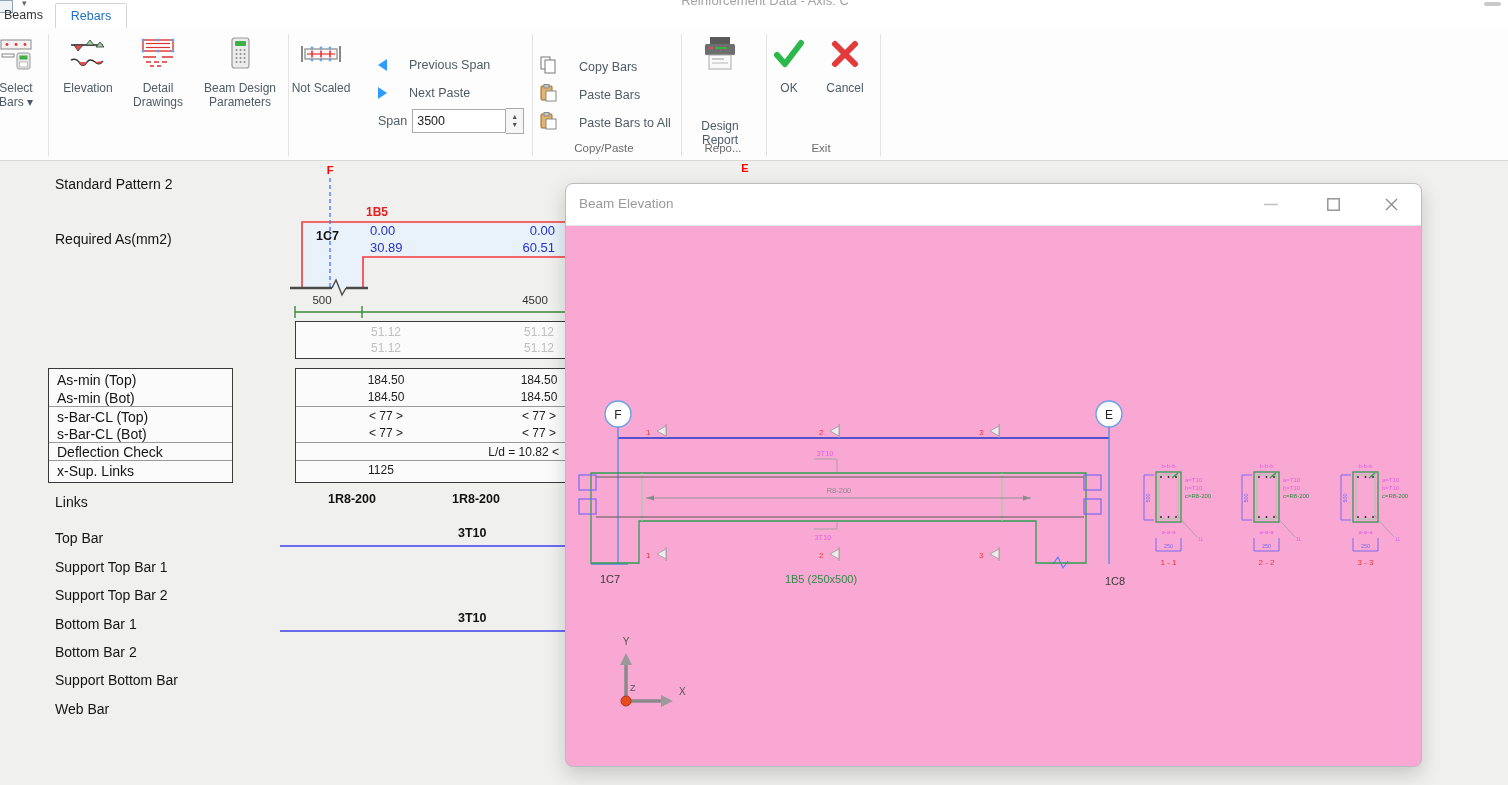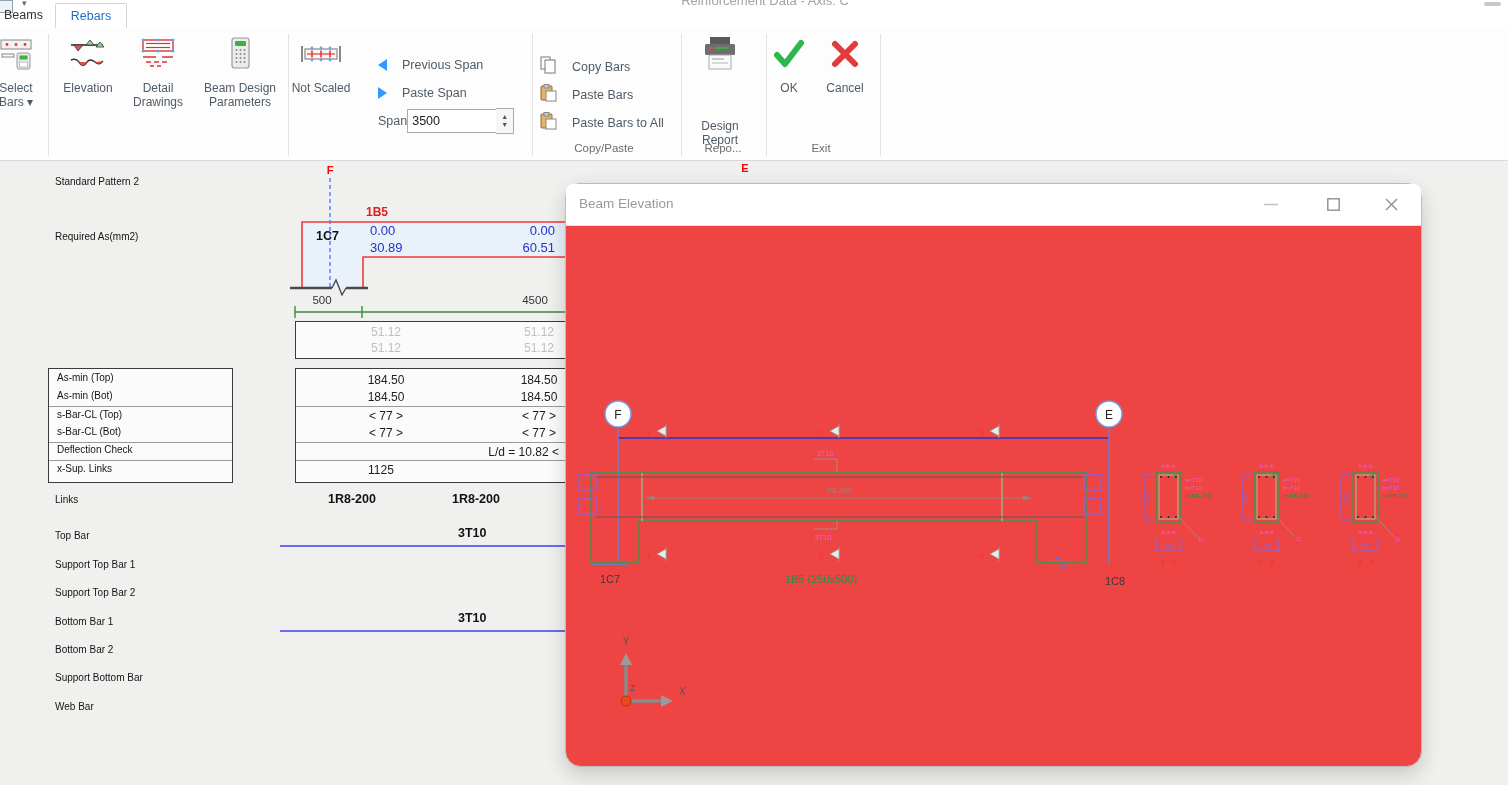--- a/index.html
+++ b/index.html
@@ -14,45 +14,45 @@
   .apptitle{top:-7px;left:600px;width:330px;text-align:center;font-size:13px;color:#a3a3a3;}
   .qat-ic{left:0;top:0;width:12px;height:11px;border:1.5px solid #8fa3b5;border-left:none;background:#eef3f8;}
   .qat-caret{left:22px;top:-2px;font-size:9px;color:#666;}
   .collapse-dash{left:1484px;top:2px;width:17px;height:4px;background:#c9c9c9;border-radius:2px;}
   
   .ribbon{left:0;top:28px;width:1508px;height:132px;background:#fdfdfd;border-bottom:1px solid #d9d9d9;}
   .rdiv{position:absolute;top:6px;width:1px;height:122px;background:#e3e3e3;}
   .rbtn{position:absolute;top:8px;display:flex;flex-direction:column;align-items:center;cursor:default;}
   .rbl{margin-top:5px;font-size:12px;line-height:14px;color:#4f5b66;text-align:center;white-space:pre-line;}
   .grouplab{position:absolute;top:114px;font-size:11.5px;color:#6b6b6b;text-align:center;}
-  .rowbtn{position:absolute;display:flex;align-items:center;gap:15px;font-size:12.5px;color:#4f5b66;}
+  .rowbtn{position:absolute;display:flex;align-items:center;gap:22px;font-size:12.5px;color:#4f5b66;}
   .tri{width:0;height:0;border-top:6px solid transparent;border-bottom:6px solid transparent;}
   .tri.left{border-right:9px solid #2e9bff;}
   .tri.right{border-left:9px solid #2e9bff;}
-  .spanrow{position:absolute;display:flex;align-items:center;font-size:12.5px;color:#4f5b66;}
+  .spanrow{position:absolute;display:flex;align-items:center;gap:5px;font-size:12.5px;color:#4f5b66;}
   .spaninput{width:84px;height:22px;border:1px solid #ababab;font-size:12.5px;padding:0 4px;
     font-family:inherit;color:#222;background:#fff;}
   .spinner{width:17px;height:24px;border:1px solid #ababab;border-left:none;background:#f6f6f6;
     display:flex;flex-direction:column;align-items:center;justify-content:center;font-size:7px;color:#555;line-height:8px;}
   
-  .lbl{position:absolute;font-size:10px;color:#141414;}
+  .lbl{position:absolute;font-size:14px;color:#141414;}
   .boxed{border:1px solid #3a3a3a;background:#fbfbfb;}
   .cell{position:absolute;font-size:12px;color:#1c1c1c;}
   .cell.gray{color:#bfbfbf;}
   .cell.c{text-align:center;}
   .cell.r{text-align:right;}
   .hdiv{position:absolute;left:0;width:100%;height:1px;background:#9a9a9a;}
   .boldval{position:absolute;font-size:12.5px;font-weight:bold;color:#111;}
   .barline{position:absolute;height:2px;background:#6b6bef;}
   .redlab{position:absolute;font-weight:bold;font-size:11px;color:#f00;text-align:center;}
   .blueval{position:absolute;font-size:13px;color:#2233cc;}
   .dimtxt{position:absolute;font-size:11.5px;color:#333;text-align:center;}
   
-  .window{left:565px;top:183px;width:855px;height:582px;background:#ef4444;border:1px solid #bdbdbd;
-    border-radius:16px;box-shadow:0 7px 20px rgba(0,0,0,.18);z-index:10;}
+  .window{left:565px;top:183px;width:855px;height:582px;background:#f9a8d4;border:1px solid #bdbdbd;
+    border-radius:8px;box-shadow:0 7px 20px rgba(0,0,0,.18);z-index:10;}
   .wtitle{position:absolute;left:0;top:0;width:100%;height:41px;border-bottom:1px solid #e6e6e6;border-radius:7px 7px 0 0;background:#fff;}
   .wtitle span{position:absolute;left:13px;top:12px;font-size:13.5px;color:#9b9b9b;}
   .wctrl{position:absolute;top:0;width:46px;height:40px;display:flex;align-items:center;justify-content:center;color:#8f8f8f;cursor:default;}
 </style>
 </head>
 <body>
 
 <div class="screen">
 
   <div class="abs tabrow">
@@ -169,21 +169,21 @@
       </span>
       <span class="rbl">Not Scaled</span>
     </div>
 
     <div class="rowbtn" style="left:378px;top:30px;">
       <span class="tri left"></span>
       <span>Previous Span</span>
     </div>
     <div class="rowbtn" style="left:378px;top:58px;">
       <span class="tri right"></span>
-      <span>Paste Span</span>
+      <span>Next Paste</span>
     </div>
     <div class="spanrow" style="left:378px;top:80px;">
       <span>Span</span>
       <input class="spaninput" value="3500" style="">
       <span class="spinner" style="margin-left:-5px;">▲<br>▼</span>
     </div>
 
     <div class="rowbtn" style="left:540px;top:28px;">
       <span>
         <svg width="17" height="18" viewBox="0 0 17 18">

